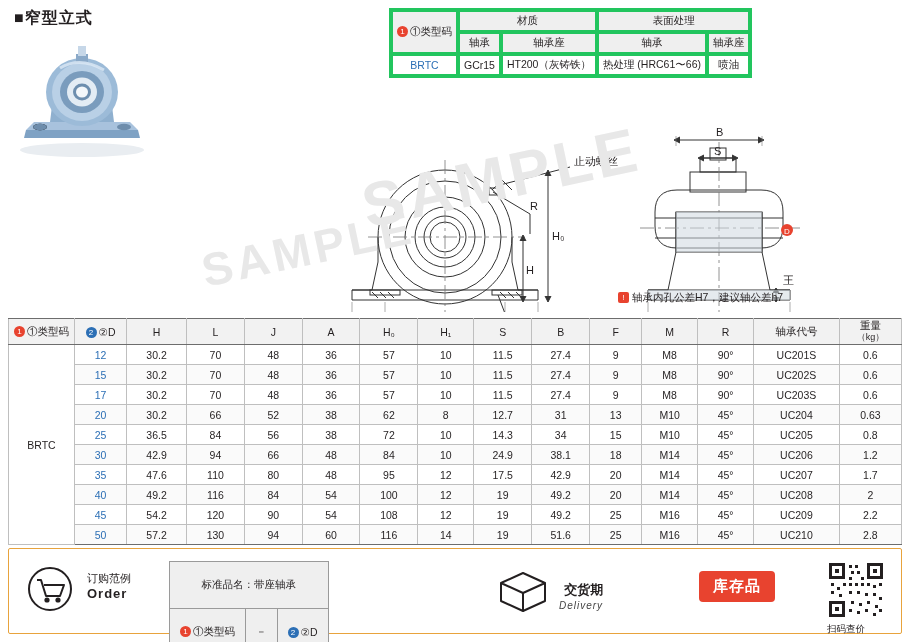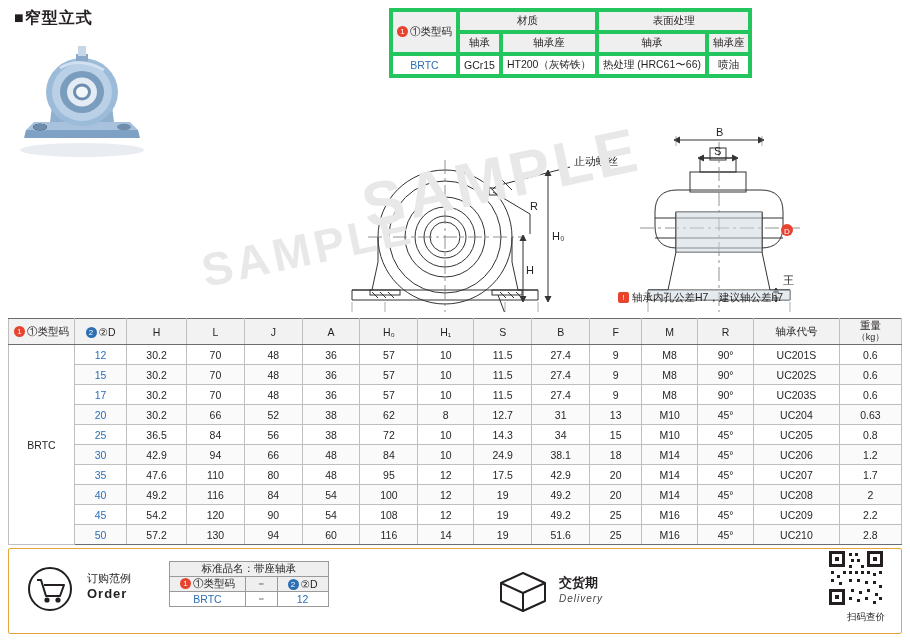--- a/index.html
+++ b/index.html
@@ -98,33 +98,33 @@
     border:1px solid #e8a33d;border-radius:2px;background:#fff;
   }
   .cart{position:absolute;left:18px;top:18px;}
   .order-label{
     position:absolute;left:78px;top:22px;font-size:11px;color:#231f20;line-height:15px;
   }
   .order-label .ord{font-size:13px;font-weight:bold;letter-spacing:1px;}
   .ord-table{
     position:absolute;left:160px;top:12px;border-collapse:collapse;font-size:10.5px;
   }
-  .ord-table td{border:1px solid #9a9a9a;text-align:center;padding:0 10px;}
+  .ord-table td{border:1px solid #9a9a9a;text-align:center;padding:16px 10px;}
   .ord-table .head{background:#efefef;}
   .ord-table .v-code{color:#2c6fb5;}
   .delivery{position:absolute;left:488px;top:20px;}
-  .delivery .txt{position:absolute;left:62px;top:6px;font-size:12px;line-height:16px;}
+  .delivery .txt{position:absolute;left:62px;top:13px;font-size:12px;line-height:16px;text-align:right;}
   .delivery .txt b{font-size:13px;}
   .delivery .sub{font-size:10px;color:#444;letter-spacing:1px;font-style:italic;}
   .stock{
     position:absolute;left:690px;top:22px;
     background:#e8432f;color:#fff;font-size:15px;font-weight:bold;
     padding:6px 14px;border-radius:4px;letter-spacing:1px;
   }
-  .qr{position:absolute;left:818px;top:0;text-align:right;}
+  .qr{position:absolute;left:818px;top:12px;text-align:left;}
   .qr .cap{font-size:9.5px;color:#231f20;margin-top:2px;}
 </style>
 </head>
 <body>
 
 <div class="page">
 
   <div class="title">■窄型立式</div>
 
   <div class="photo">
@@ -534,20 +534,21 @@
         <path d="M4 14 L26 4 L48 14 L26 24 Z" fill="none" stroke="#231f20" stroke-width="2" stroke-linejoin="round"></path>
         <path d="M4 14 V32 L26 42 V24" fill="none" stroke="#231f20" stroke-width="2" stroke-linejoin="round"></path>
         <path d="M48 14 V32 L26 42" fill="none" stroke="#231f20" stroke-width="2" stroke-linejoin="round"></path>
       </svg>
       <div class="txt">
         <b>交货期</b>
         <div class="sub">Delivery</div>
       </div>
     </div>
 
+    <div class="stock">库存品</div>
 
     <div class="qr">
       <svg width="58" height="58" viewBox="0 0 58 58">
         <rect x="0" y="0" width="58" height="58" fill="#fff"></rect>
         <g fill="#231f20">
           <rect x="2" y="2" width="16" height="16"></rect>
             <rect x="5" y="5" width="10" height="10" fill="#fff"></rect>
             <rect x="8" y="8" width="4" height="4"></rect>
           <rect x="40" y="2" width="16" height="16"></rect>
             <rect x="43" y="5" width="10" height="10" fill="#fff"></rect>

